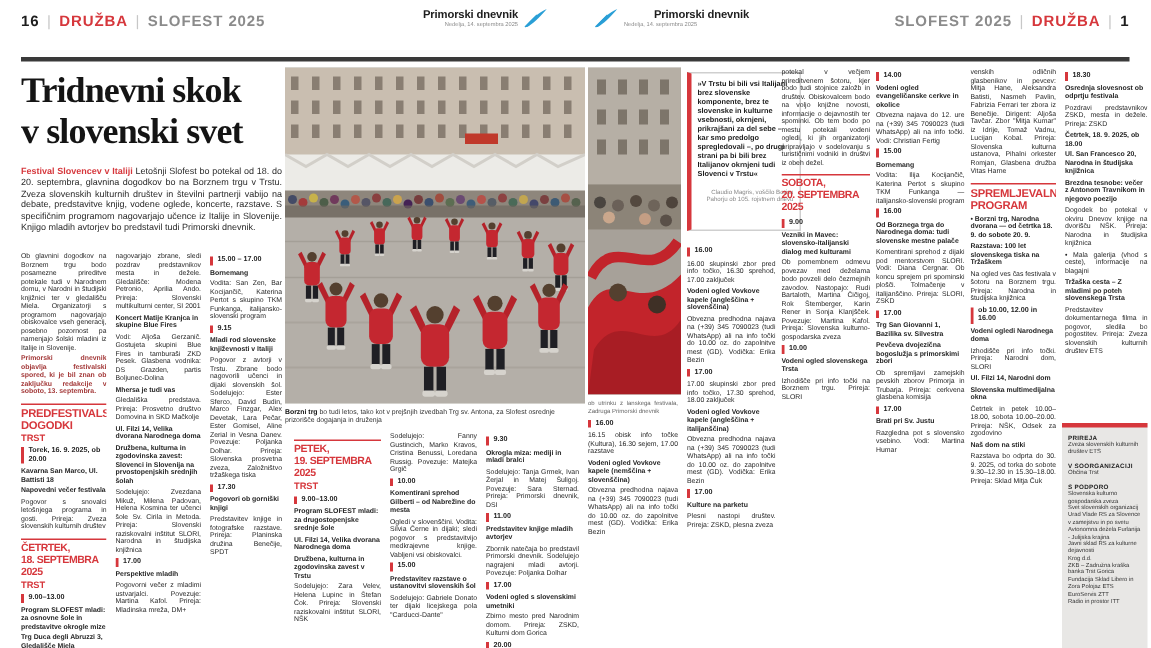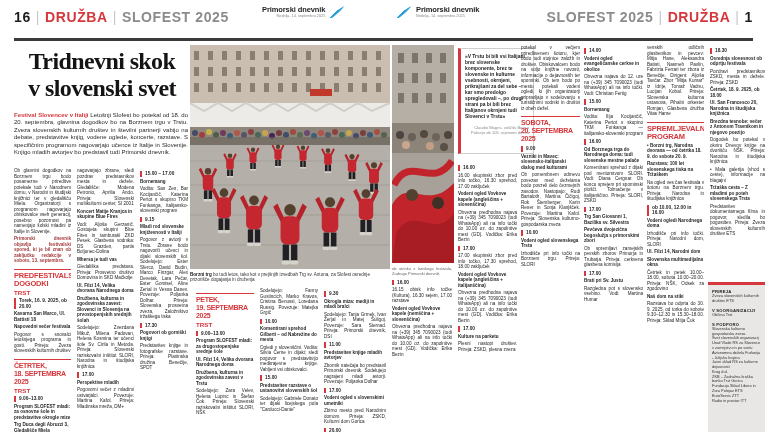--- a/index.html
+++ b/index.html
@@ -1,28 +1,28 @@
 <!DOCTYPE html>
 <html><head>
 <meta charset="utf-8">
 <style>
   html,body{margin:0;padding:0;}
   body{width:767px;height:432px;background:#fff;font-family:"Liberation Sans",sans-serif;position:relative;overflow:hidden;color:#222;}
   .abs{position:absolute;}
   
-  .hdr{top:9px;font-size:14px;letter-spacing:.6px;color:#8b8b8b;font-weight:700;}
+  .hdr{top:9px;font-size:10px;letter-spacing:.6px;color:#8b8b8b;font-weight:700;}
   .hdr .pg{color:#1d1d1d;}
   .hdr .sec{color:#d6373c;}
   .hdr .sep{color:#c7c7c7;font-weight:400;padding:0 5px;}
   .logo{top:6px;display:flex;align-items:flex-start;gap:4px;}
-  .logo .nm{font-size:7.5px;font-weight:800;color:#1d1d1d;letter-spacing:-.1px;line-height:8px;}
+  .logo .nm{font-size:7.5px;font-weight:800;color:#1d1d1d;letter-spacing:-.1px;line-height:8px;margin-left:20px;}
   .logo .dt{font-size:3.8px;color:#8a8a8a;line-height:5px;font-weight:400;}
   .rule{top:38px;left:14px;right:14px;height:3px;background:#3a3a3a;}
   
-  .headline{left:14px;top:48px;width:176px;font-family:"Liberation Serif",serif;font-weight:700;font-size:24px;line-height:27px;letter-spacing:-.6px;color:#141414;white-space:pre-line;text-align:center;}
+  .headline{left:14px;top:48px;width:176px;font-family:"Liberation Serif",serif;font-weight:700;font-size:24px;line-height:27px;letter-spacing:-.6px;color:#141414;white-space:pre-line;}
   .lead{left:14px;top:112px;width:174px;font-size:6px;line-height:7.4px;text-align:justify;color:#2a2a2a;}
   .lead b{color:#d6373c;}
   
   .col{position:absolute;font-size:4.6px;line-height:5.5px;text-align:justify;color:#262626;overflow:hidden;}
   .blk{margin:0 0 2px;}
   .blk-time{font-weight:700;font-size:4.8px;border-left:2px solid #d6373c;padding-left:3px;margin-top:3px;text-align:left;}
   .blk-title{font-weight:700;text-align:left;}
   .blk-place{font-weight:700;text-align:left;}
   .blk-note{font-weight:700;color:#a43a3a;}
   .blk-sec{color:#d6373c;font-weight:800;font-size:7.5px;line-height:8px;border-top:1px solid #d6373c;padding-top:2px;margin:5px 0 2px;letter-spacing:-.2px;text-align:left;white-space:pre-line;}

